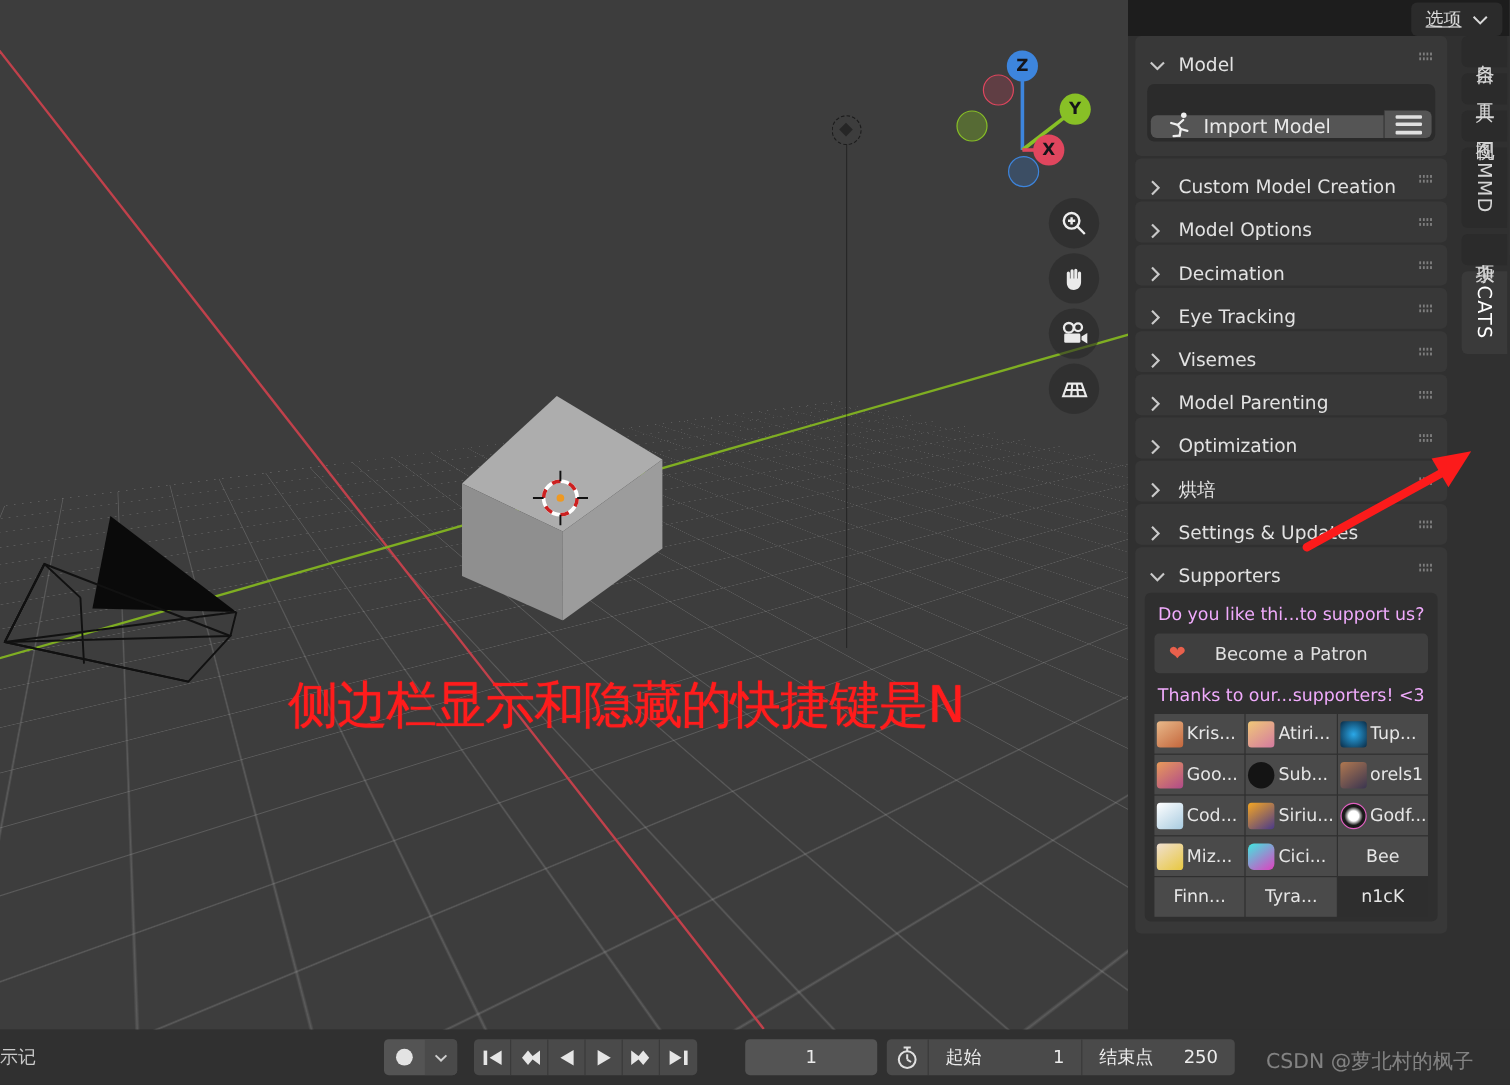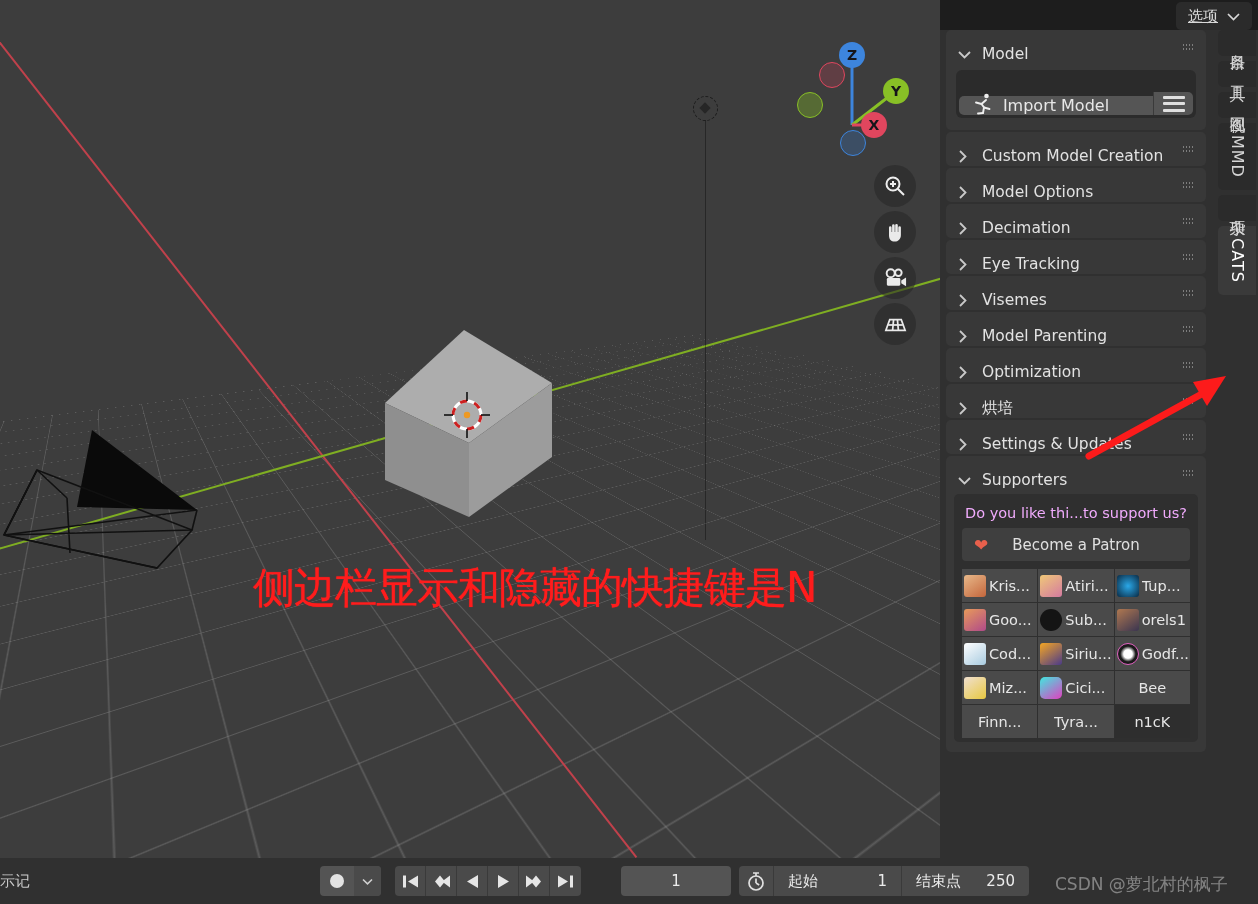--- a/index.html
+++ b/index.html
@@ -72,21 +72,21 @@
   .vp-btn {
     width: 42px; height: 42px; border-radius: 50%;
     background: rgba(38,38,38,.55);
     display: flex; align-items: center; justify-content: center;
     margin-bottom: 4px;
     color: #e8e8e8;
   }
 
   
   #overlay-note {
-    position: absolute; left: 253px; top: 560px;
+    position: absolute; left: 240px; top: 560px;
     font-family: "DejaVu Sans", "Liberation Sans", sans-serif;
     font-size: 42px; color: #ff1c1c; letter-spacing: -1px;
     text-shadow: 0 0 1px #ff1c1c;
     white-space: nowrap;
   }
 
   
   #sidebar {
     position: absolute; left: 940px; top: 30px; width: 278px; height: 828px;
     background: #303030;
@@ -467,20 +467,21 @@
           <span>Supporters</span>
           <span class="grip"></span>
         </div>
         <div class="panel-body" style="padding:4px 8px 10px 8px;">
           <div class="sup-box">
             <div class="sup-line">Do you like thi...to support us?</div>
             <div class="patron-btn">
               <span class="heart">❤</span>
               <span>Become a Patron</span>
             </div>
+            <div class="sup-line">Thanks to our...supporters! &lt;3</div>
 
             <div class="sup-grid">
               <div class="sup-cell">
                 <span class="sup-av" style="background:linear-gradient(145deg,#e8b98a,#c4663c)"></span>
                 <span class="sup-nm">Kris...</span>
                 </div>
               <div class="sup-cell">
                 <span class="sup-av" style="background:linear-gradient(145deg,#f0c878,#d47aa0)"></span>
                 <span class="sup-nm">Atiri...</span>
                 </div>

